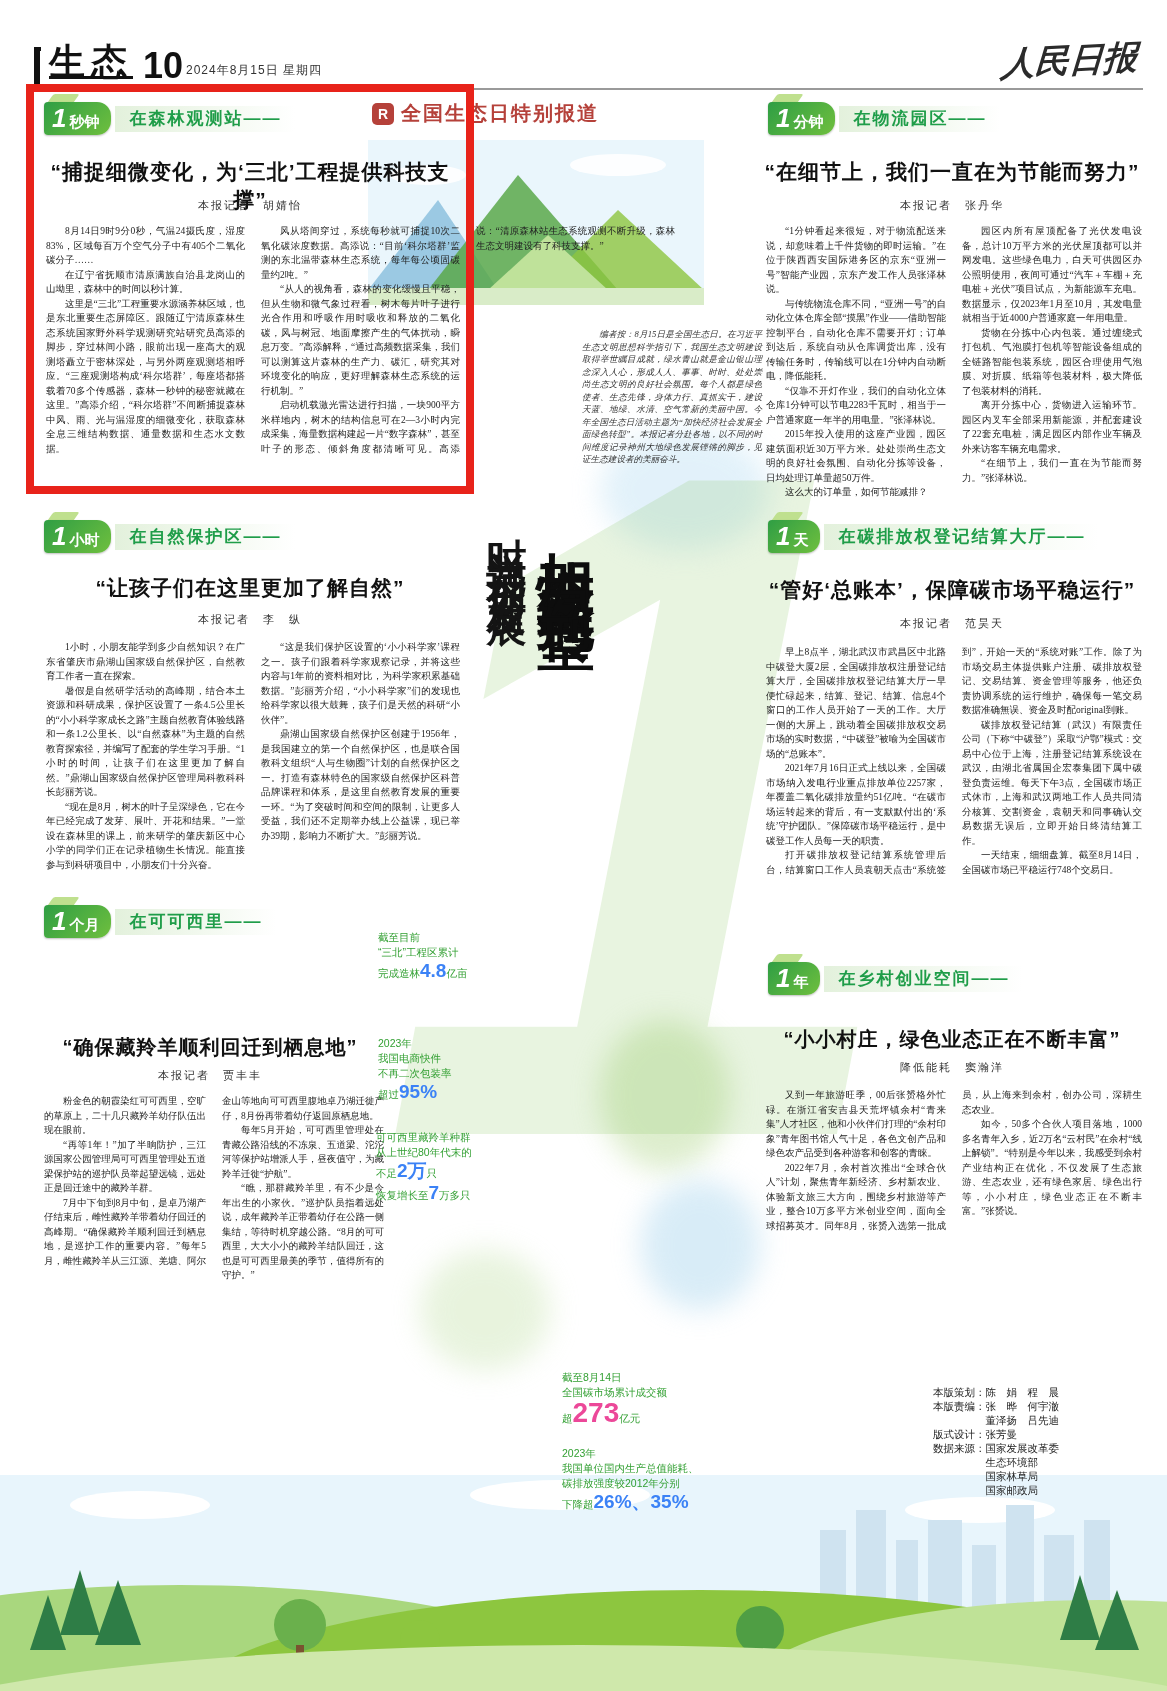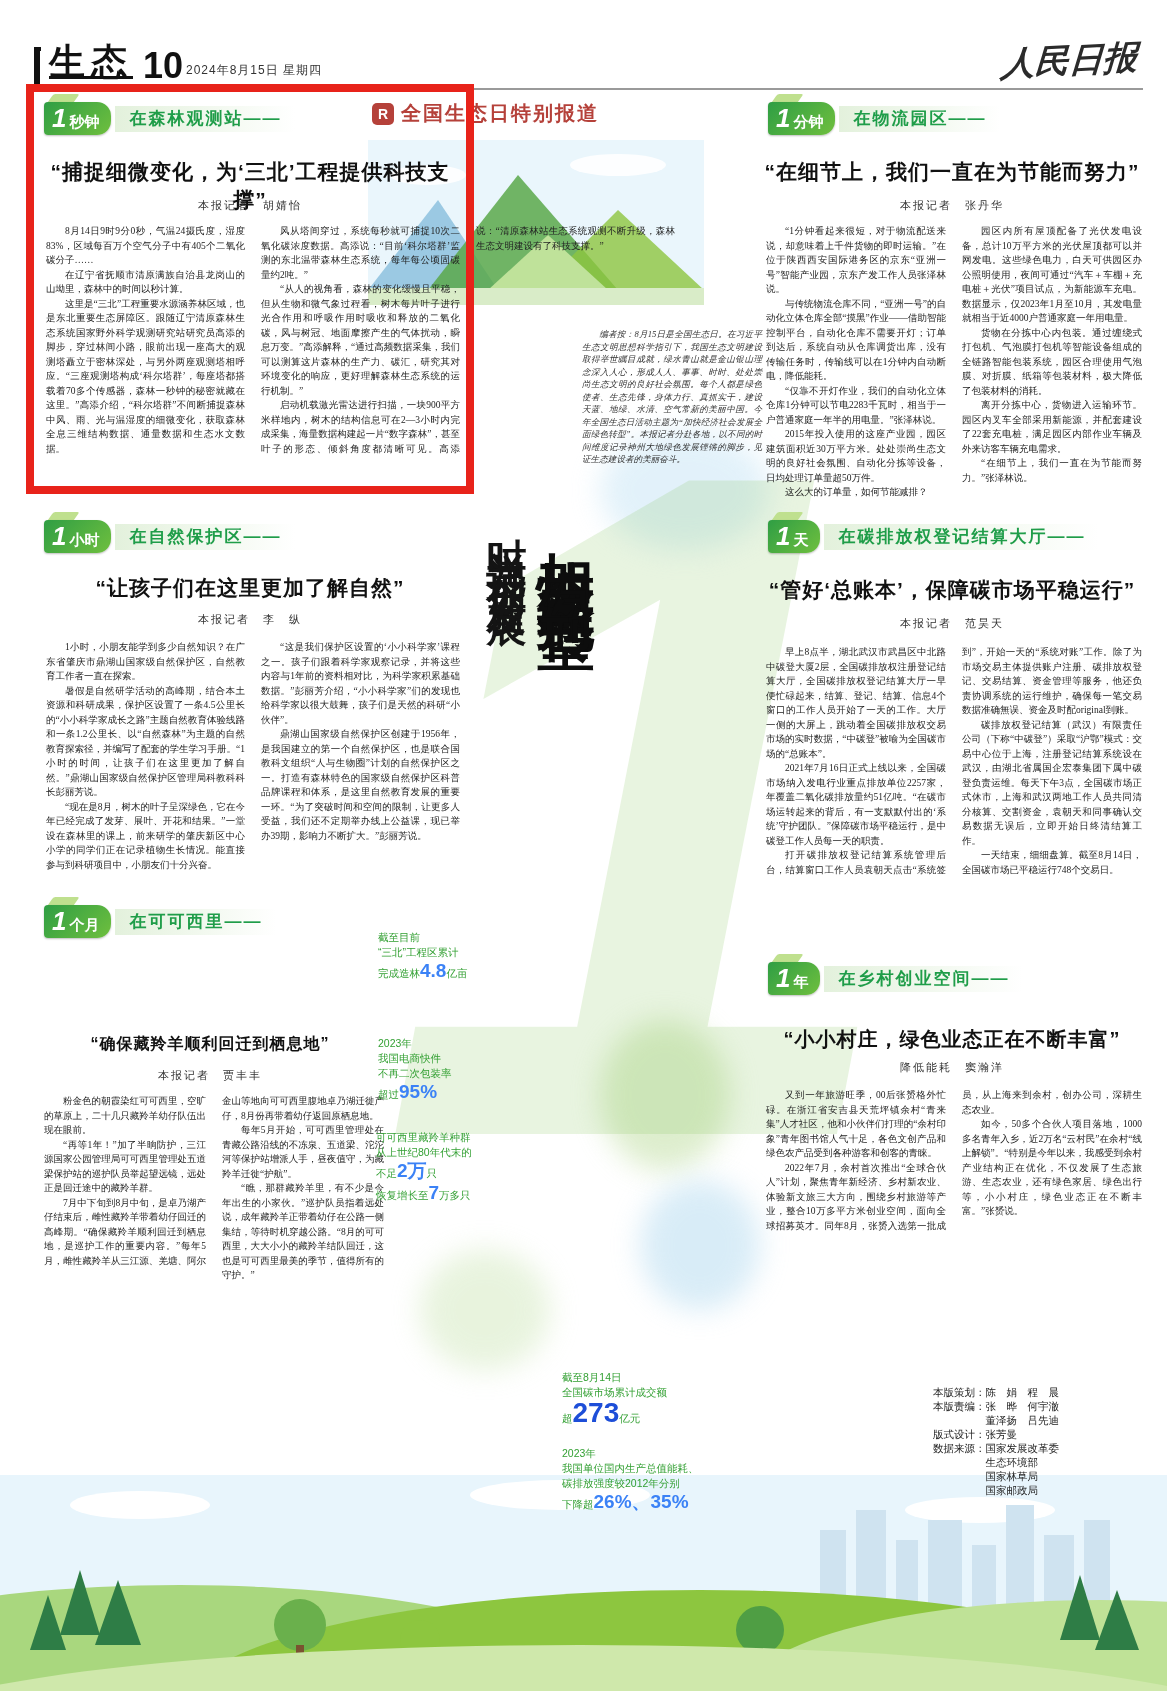--- a/index.html
+++ b/index.html
@@ -54,21 +54,21 @@
   .vtitle-sub { position:absolute; left:480px; top:506px; writing-mode:vertical-rl; text-orientation:upright;
     font-size:40px; font-weight:900; letter-spacing:10px; color:#141414; z-index:12; }
   .vtitle-main { position:absolute; left:528px; top:506px; writing-mode:vertical-rl; text-orientation:upright;
     font-size:57px; font-weight:900; letter-spacing:9px; color:#0d0d0d; z-index:12; }
   .watermark-one { position:absolute; left:380px; top:330px; font-size:950px; line-height:950px;
     font-weight:700; font-style:italic; color:rgba(140,198,101,0.20); z-index:1;
     font-family:"Liberation Sans", sans-serif; }
   
   .stat { position:absolute; z-index:11; color:#33a033; font-size:10.5px; line-height:15px; font-weight:500; }
   .stat .big { font-size:19px; font-weight:700; color:#3b82f6; line-height:22px; }
-  .stat .bigger { font-size:28px; font-weight:700; color:#1d4ed8; line-height:26px; }
+  .stat .bigger { font-size:28px; font-weight:700; color:#ec4899; line-height:26px; }
   
   .credits { position:absolute; left:933px; top:1386px; width:210px; z-index:11;
     font-family:"Liberation Serif", serif; font-size:10.5px; line-height:14px; color:#222; }
   .credits p { text-indent:0; margin:0; }
   
   .art { position:absolute; z-index:0; }
   .blob { position:absolute; border-radius:50%; filter:blur(14px); z-index:0; }
 </style>
 </head>
 <body>
@@ -235,21 +235,21 @@
 
   <div class="kicker" style="left:44px; top:905px;">
     <span class="badge">
       <span class="badge-num">1</span>
       <span class="badge-unit">个月</span>
     </span>
     <span class="kicker-strip">
       <span class="kicker-text">在可可西里——</span>
     </span>
   </div>
-  <div class="headline" style="left:30px; top:1034px; width:360px; font-size:16px;">“确保藏羚羊顺利回迁到栖息地”</div>
+  <div class="headline" style="left:30px; top:1034px; width:360px; font-size:20px;">“确保藏羚羊顺利回迁到栖息地”</div>
   <div class="byline" style="left:30px; top:1068px; width:360px;">本报记者　贾丰丰</div>
   <div class="body-cols" style="left:44px; top:1094px; width:340px; height:262px;">
       <p>粉金色的朝霞染红可可西里，空旷的草原上，二十几只藏羚羊幼仔队伍出现在眼前。</p>
       <p>“再等1年！”加了半晌防护，三江源国家公园管理局可可西里管理处五道梁保护站的巡护队员举起望远镜，远处正是回迁途中的藏羚羊群。</p>
       <p>7月中下旬到8月中旬，是卓乃湖产仔结束后，雌性藏羚羊带着幼仔回迁的高峰期。“确保藏羚羊顺利回迁到栖息地，是巡护工作的重要内容。”每年5月，雌性藏羚羊从三江源、羌塘、阿尔金山等地向可可西里腹地卓乃湖迁徙产仔，8月份再带着幼仔返回原栖息地。</p>
       <p>每年5月开始，可可西里管理处在青藏公路沿线的不冻泉、五道梁、沱沱河等保护站增派人手，昼夜值守，为藏羚羊迁徙“护航”。</p>
       <p>“瞧，那群藏羚羊里，有不少是今年出生的小家伙。”巡护队员指着远处说，成年藏羚羊正带着幼仔在公路一侧集结，等待时机穿越公路。“8月的可可西里，大大小小的藏羚羊结队回迁，这也是可可西里最美的季节，值得所有的守护。”</p>
     </div>
 
   <div class="kicker" style="left:768px; top:962px;">

